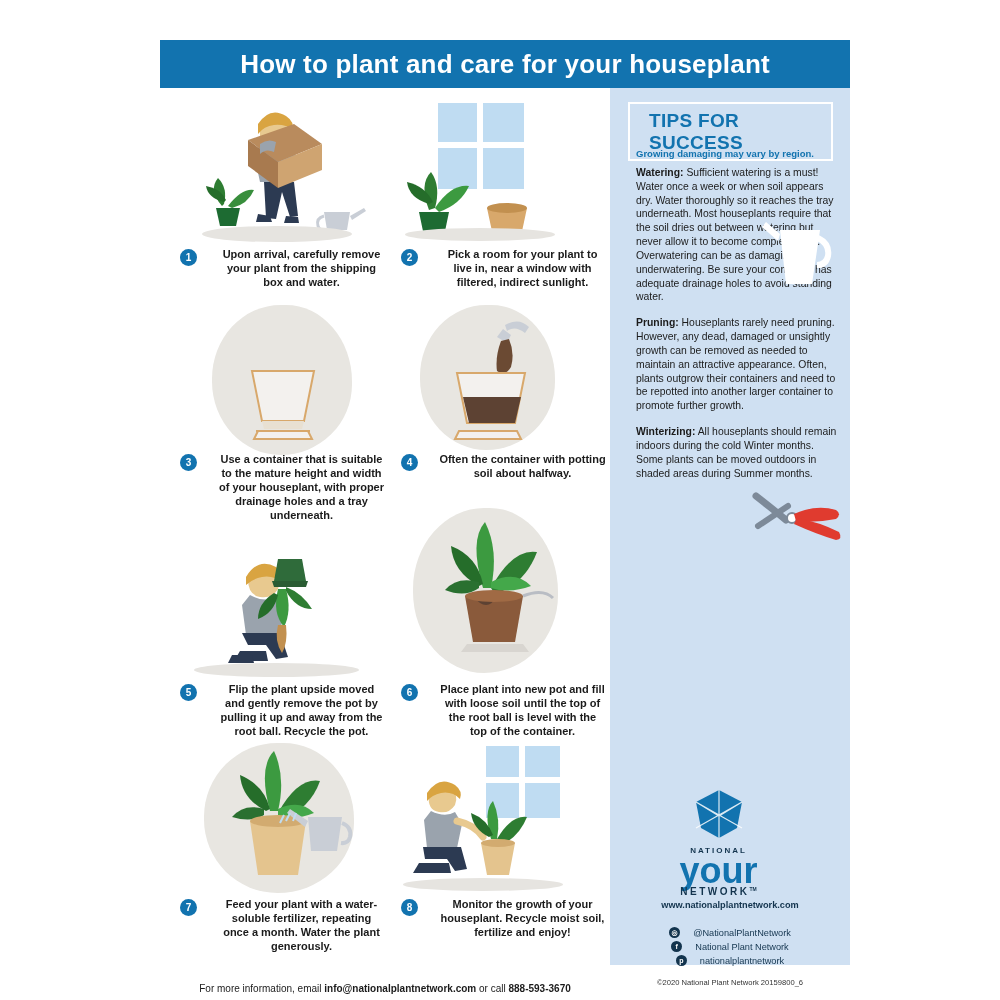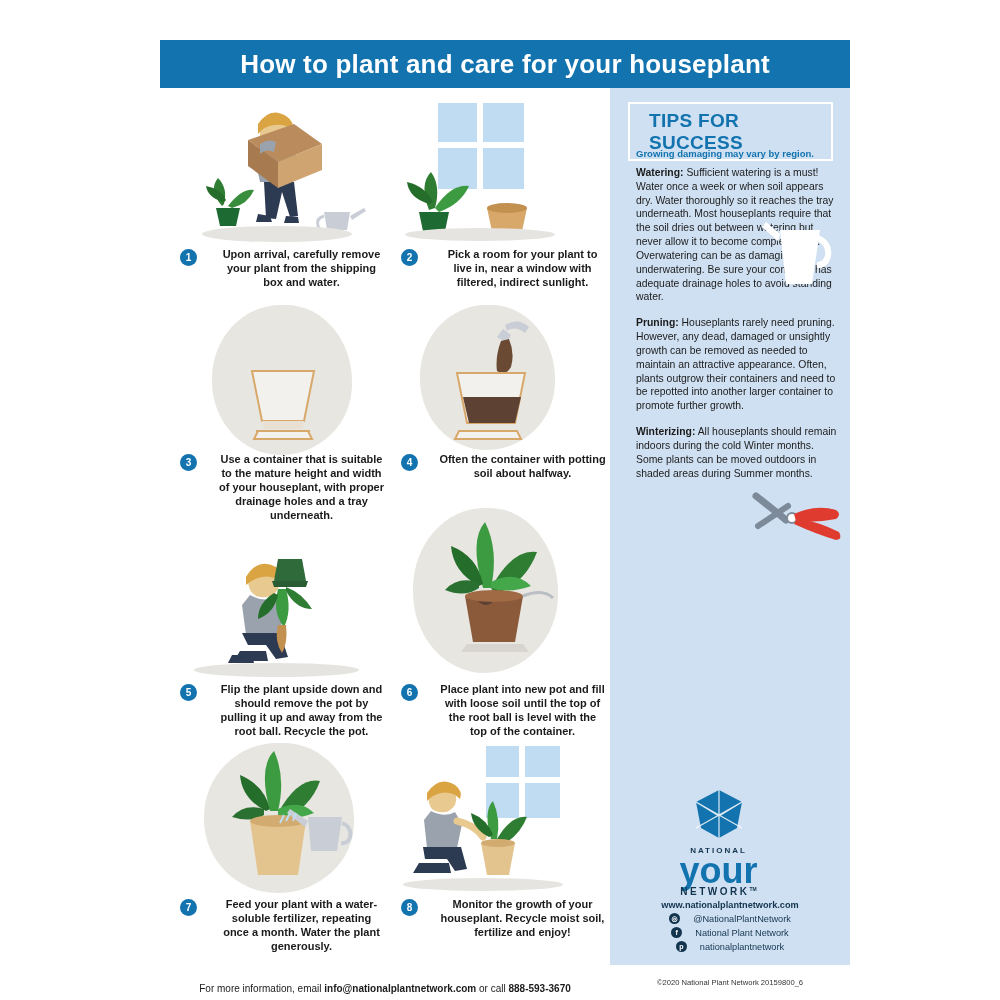--- a/index.html
+++ b/index.html
@@ -139,21 +139,21 @@
   }
   .logo-net sup { font-size: 5px; letter-spacing: 0; }
   .sb-links {
     position: absolute;
     left: 0; top: 812px;
     width: 240px;
     text-align: center;
     font-size: 9.2px;
     color: #13344e;
   }
-  .sb-links .url { font-weight: bold; margin-bottom: 3px; }
+  .sb-links .url { font-weight: bold; margin-bottom: 17px; }
   .sb-social {
     display: flex; align-items: center; justify-content: center;
     gap: 13px; margin-bottom: 3px;
     font-size: 9.2px;
   }
   .sicon {
     width: 11px; height: 11px; border-radius: 50%;
     background: #13344e; color: #fff;
     font-size: 7px; line-height: 11px; text-align: center;
     font-weight: bold;
@@ -307,21 +307,21 @@
           <path d="M98 48 l36 0 l-2 6 l-32 0z" fill="#2a5c33"></path>
 
           <path d="M104 56 q-6 24 6 38 q8 -16 2 -38z" fill="#3c9a40"></path>
           <path d="M112 58 q10 18 26 18 q-10 -16 -26 -22z" fill="#2e7d32"></path>
           <path d="M100 60 q-16 10 -16 26 q16 -6 20 -24z" fill="#256d2a"></path>
           <path d="M112 92 q2 18 -4 28 q-8 -12 -4 -28z" fill="#c2904f"></path>
         </svg>
       </div>
       <div class="step-caption">
         <div class="step-num">5</div>
-        <div class="step-text">Flip the plant upside down and should remove the pot by pulling it up and away from the root ball. Recycle the pot.</div>
+        <div class="step-text">Flip the plant upside moved and gently remove the pot by pulling it up and away from the root ball. Recycle the pot.</div>
       </div>
     </div>
 
     <div class="step" style="left:235px; top:420px;">
       <div class="step-art" style="height:175px;">
         <div class="blob" style="left:18px; top:0px; width:145px; height:165px;"></div>
         <svg width="215" height="175" viewBox="0 0 215 175" style="position:absolute;left:0;top:0">
           <path d="M88 80 q-14 -48 2 -66 q14 28 6 66z" fill="#3c9a40"></path>
           <path d="M96 80 q22 -40 46 -36 q-12 32 -42 42z" fill="#2e7d32"></path>
           <path d="M84 78 q-26 -14 -28 -40 q26 10 32 38z" fill="#256d2a"></path>

